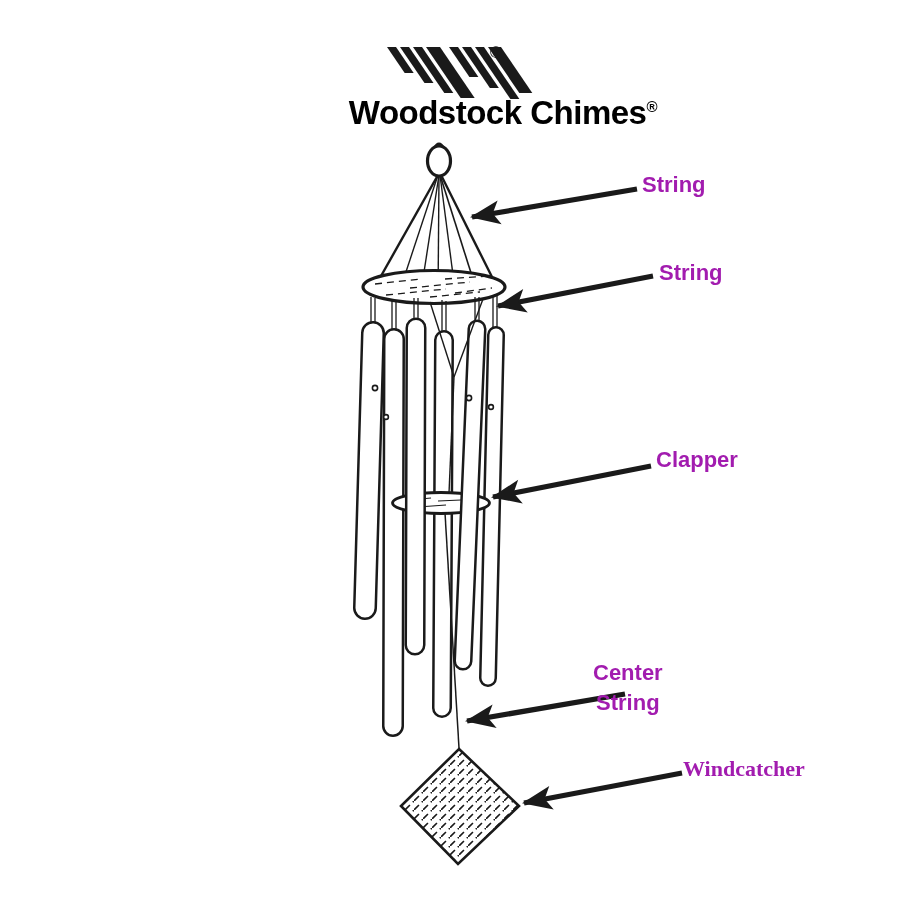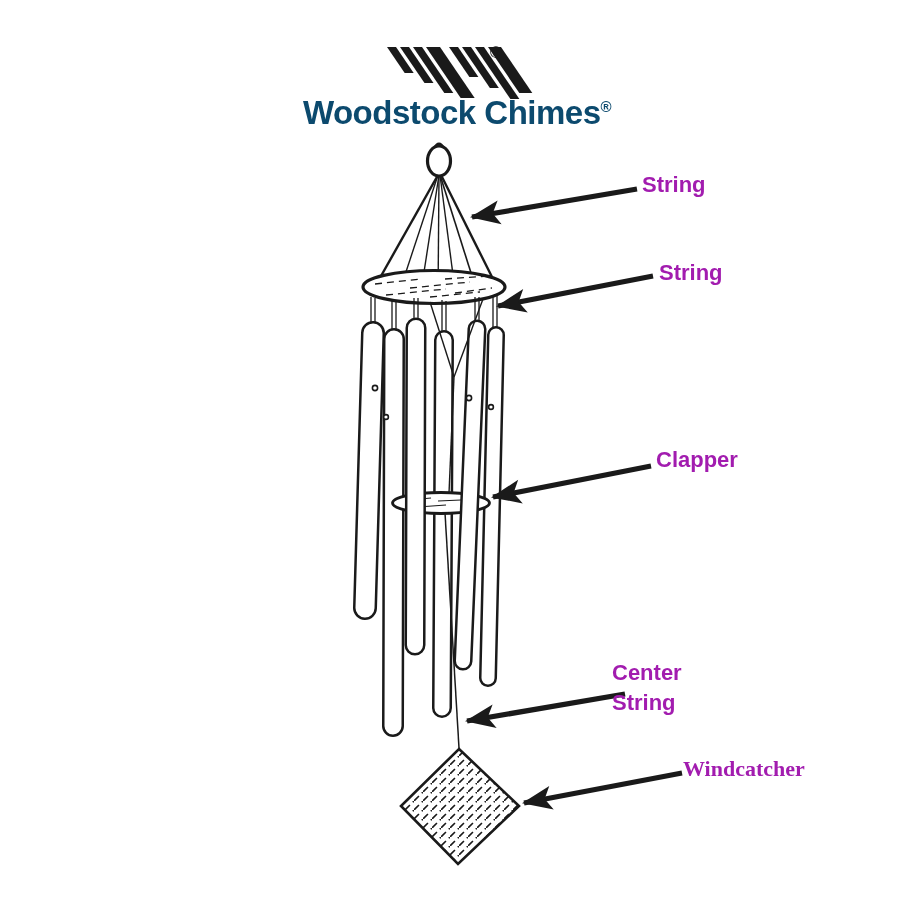--- a/index.html
+++ b/index.html
@@ -2,32 +2,32 @@
 <html><head>
 <meta charset="utf-8">
 <style>
   html,body{margin:0;padding:0;background:#ffffff;}
   .stage{
     position:relative;width:900px;height:900px;background:#ffffff;
     font-family:"Liberation Sans","DejaVu Sans",sans-serif;overflow:hidden;
   }
   .stage svg{position:absolute;left:0;top:0;}
   .brand-name{
-    position:absolute;left:257px;top:94px;width:400px;text-align:center;
-    font-size:33px;font-weight:bold;letter-spacing:-0.5px;color:#0c4a6e;white-space:nowrap;
+    position:absolute;left:257px;top:94px;width:400px;text-align:right;
+    font-size:33px;font-weight:bold;letter-spacing:-0.5px;color:#000000;white-space:nowrap;
   }
   .brand-name sup{font-size:15px;vertical-align:super;line-height:0;}
   .part-label{
     position:absolute;font-size:22px;font-weight:bold;color:#a21caf;
     white-space:nowrap;line-height:30px;
   }
   .lbl-string-top{left:642px;top:170px;}
   .lbl-string-disk{left:659px;top:258px;}
   .lbl-clapper{left:656px;top:445px;}
-  .lbl-center-string{left:612px;top:658px;}
+  .lbl-center-string{left:593px;top:658px;text-align:center;}
   .lbl-windcatcher{left:683px;top:754px;font-family:Liberation Serif, serif;}
 </style>
 </head>
 <body>
 
 <div class="stage">
 
   <svg width="900" height="900" viewBox="0 0 900 900">
     <defs>
       <marker id="arrowhead" markerWidth="34" markerHeight="28" refX="29" refY="14" orient="auto" markerUnits="userSpaceOnUse">

